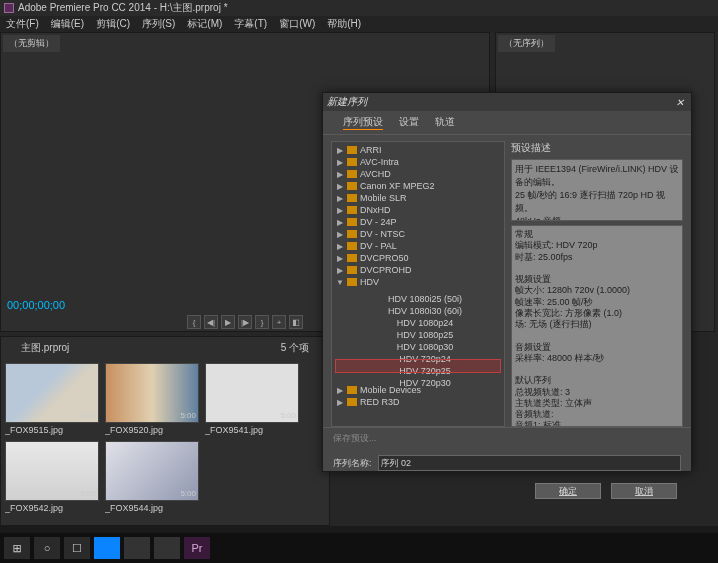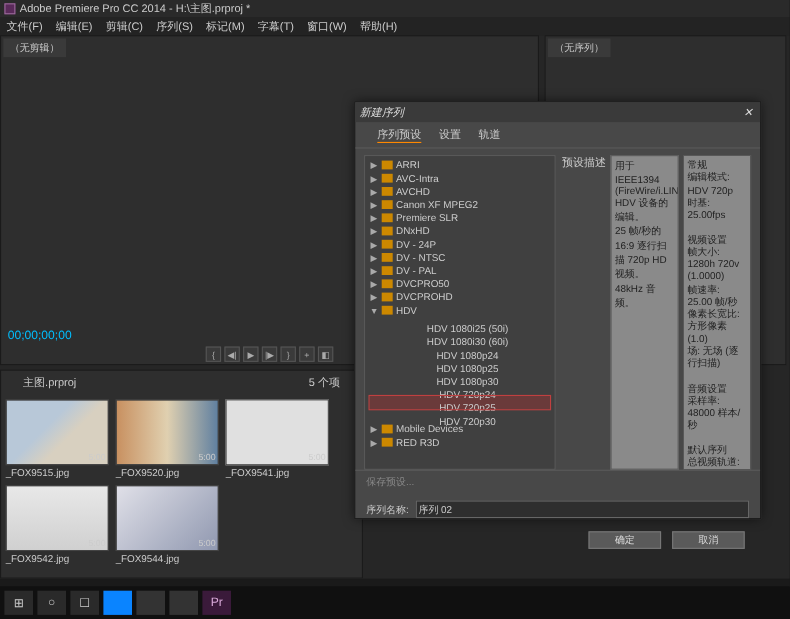--- a/index.html
+++ b/index.html
@@ -36,26 +36,26 @@
 .preset-col { flex: 1; border: 1px solid #5a5a5a; display: flex; flex-direction: column; }
 .preset-col .label { font-size: 9px; padding: 2px 4px; }
 .tree { flex: 1; overflow: auto; font-size: 9px; padding: 2px 4px; background: #404040; }
 .tree .line { display: flex; align-items: center; gap: 3px; height: 12px; white-space: nowrap; }
 .tree .line.sel { background: #6a3a3a; outline: 1px solid #c04040; }
 .tree .arrow { width: 8px; display: inline-block; text-align: center; color: #aaa; font-size: 8px; }
 .tree .folder { width: 10px; height: 8px; background: #cc8800; display: inline-block; }
 .tree .file { width: 10px; height: 10px; background: #5a7aa0; display: inline-block; }
 .tree .ind0 { padding-left: 0; }
 .tree .ind1 { padding-left: 14px; flex-direction: column; }
-.rcol { flex: 1; display: flex; flex-direction: row; gap: 4px; }
+.rcol { flex: 1; display: flex; flex-direction: column; gap: 4px; }
 .descbox { border: 1px solid #5a5a5a; background: #8a8a8a; color: #222; font-size: 9px; padding: 3px; flex: 0 0 62px; overflow: hidden; }
 .specbox { border: 1px solid #5a5a5a; background: #8a8a8a; color: #222; font-size: 9px; padding: 3px; flex: 1; overflow: auto; line-height: 1.25; }
 .seqname { padding: 6px 10px; display: flex; align-items: center; gap: 6px; font-size: 9px; }
 .seqname input { flex: 1; background: #2e2e2e; border: 1px solid #666; color: #ccc; font-size: 9px; padding: 2px; }
-.dbuttons { display: flex; justify-content: flex-end; gap: 10px; padding: 6px 14px; }
+.dbuttons { display: flex; justify-content: flex-end; gap: 10px; padding: 6px 14px; text-decoration: underline; }
 .dbuttons button { width: 66px; height: 16px; background: #5a5a5a; border: 1px solid #777; color: #ddd; font-size: 9px; }
 .dialog .savepreset { font-size: 9px; padding: 4px 10px; color: #888; border-top: 1px solid #5a5a5a; }
 .taskbar { position: absolute; bottom: 0; left: 0; width: 718px; height: 30px; background: #101010; display: flex; align-items: center; gap: 4px; padding: 0 4px; }
 .taskbar .tb { width: 26px; height: 22px; background: #2a2a2a; display: flex; align-items: center; justify-content: center; font-size: 11px; }
 .taskbar .tb.blue { background: #0a84ff; }
 .taskbar .tb.ora { background: #333; color: #ff8800; }
 .taskbar .tb.red { background: #333; color: #ee4444; }
 .taskbar .tb.pr { background: #3a1a3a; color: #d8a8d8; }
 </style>
 </head>
@@ -165,21 +165,21 @@
               <span>AVCHD</span>
             </div>
             <div class="line ind0">
               <span class="arrow">▶</span>
               <span class="folder"></span>
               <span>Canon XF MPEG2</span>
             </div>
             <div class="line ind0">
               <span class="arrow">▶</span>
               <span class="folder"></span>
-              <span>Premiere SLR</span>
+              <span>Mobile SLR</span>
             </div>
             <div class="line ind0">
               <span class="arrow">▶</span>
               <span class="folder"></span>
               <span>DNxHD</span>
             </div>
             <div class="line ind0">
               <span class="arrow">▶</span>
               <span class="folder"></span>
               <span>DV - 24P</span>

